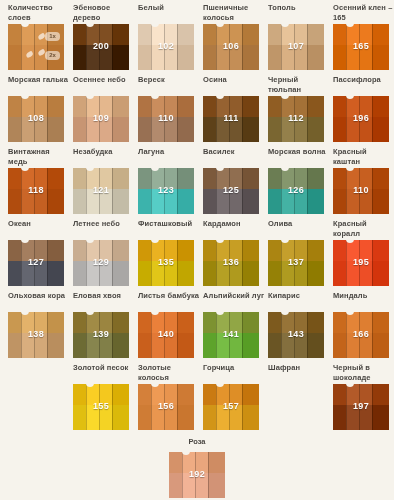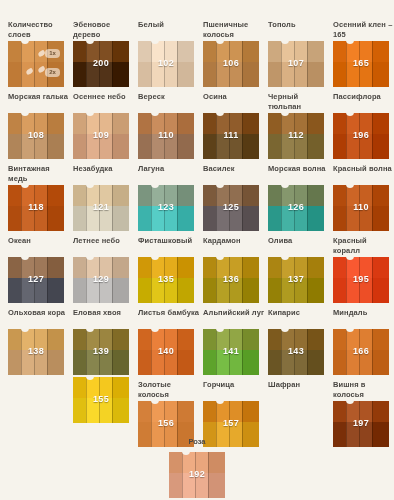--- a/index.html
+++ b/index.html
@@ -15,21 +15,21 @@
     overflow: hidden;
   }
   #palette-root {
     position: relative;
     width: 394px;
     height: 500px;
   }
   .grid {
     position: absolute;
     left: 0;
-    top: 17px;
+    top: 0;
     width: 330px;
   }
   .row {
     position: relative;
     height: 72px;
   }
   .cell {
     position: absolute;
     top: 0;
     width: 56px;
@@ -531,21 +531,21 @@
               <div class="plank" style="left: 39px; width: 17px; background: rgb(36, 146, 132);"></div>
             </div>
             <div class="seam" style="left: 13px;"></div>
             <div class="seam" style="left: 26px;"></div>
             <div class="seam" style="left: 39px;"></div>
             <div class="notch"></div>
             <div class="code">126</div>
           </div>
         </div>
         <div class="cell" style="left: 333px;">
-          <div class="cell-label">Красный волна</div>
+          <div class="cell-label">Красный каштан</div>
           <div class="swatch" style="background: rgb(195, 91, 28);">
             <div class="planks">
               <div class="plank" style="left: 0px; width: 13px; background: rgb(179, 75, 12);"></div>
               <div class="plank" style="left: 13px; width: 13px; background: rgb(205, 101, 38);"></div>
               <div class="plank" style="left: 26px; width: 13px; background: rgb(199, 95, 32);"></div>
               <div class="plank" style="left: 39px; width: 17px; background: rgb(173, 69, 6);"></div>
             </div>
             <div class="band-lower" style="background: rgb(187, 85, 25);">
               <div class="plank" style="left: 0px; width: 13px; background: rgb(171, 69, 9);"></div>
               <div class="plank" style="left: 13px; width: 13px; background: rgb(197, 95, 35);"></div>
@@ -823,20 +823,21 @@
             <div class="seam" style="left: 13px;"></div>
             <div class="seam" style="left: 26px;"></div>
             <div class="seam" style="left: 39px;"></div>
             <div class="notch"></div>
             <div class="code">166</div>
           </div>
         </div>
       </div>
       <div class="row">
         <div class="cell" style="left: 73px;">
+          <div class="cell-label">Золотой песок</div>
           <div class="swatch" style="background: rgb(240, 196, 26);">
             <div class="planks">
               <div class="plank" style="left: 0px; width: 13px; background: rgb(224, 180, 10);"></div>
               <div class="plank" style="left: 13px; width: 13px; background: rgb(250, 206, 36);"></div>
               <div class="plank" style="left: 26px; width: 13px; background: rgb(244, 200, 30);"></div>
               <div class="plank" style="left: 39px; width: 17px; background: rgb(218, 174, 4);"></div>
             </div>
             <div class="band-lower" style="background: rgb(240, 207, 32);">
               <div class="plank" style="left: 0px; width: 13px; background: rgb(224, 191, 16);"></div>
               <div class="plank" style="left: 13px; width: 13px; background: rgb(250, 217, 42);"></div>
@@ -891,21 +892,21 @@
             <div class="seam" style="left: 26px;"></div>
             <div class="seam" style="left: 39px;"></div>
             <div class="notch"></div>
             <div class="code">157</div>
           </div>
         </div>
         <div class="cell" style="left: 268px;">
           <div class="cell-label">Шафран</div>
         </div>
         <div class="cell" style="left: 333px;">
-          <div class="cell-label">Вишня в колосья</div>
+          <div class="cell-label">Черный в шоколаде</div>
           <div class="swatch" style="background: rgb(169, 80, 31);">
             <div class="planks">
               <div class="plank" style="left: 0px; width: 13px; background: rgb(153, 64, 15);"></div>
               <div class="plank" style="left: 13px; width: 13px; background: rgb(179, 90, 41);"></div>
               <div class="plank" style="left: 26px; width: 13px; background: rgb(173, 84, 35);"></div>
               <div class="plank" style="left: 39px; width: 17px; background: rgb(147, 58, 9);"></div>
             </div>
             <div class="band-lower" style="background: rgb(138, 63, 24);">
               <div class="plank" style="left: 0px; width: 13px; background: rgb(122, 47, 8);"></div>
               <div class="plank" style="left: 13px; width: 13px; background: rgb(148, 73, 34);"></div>

